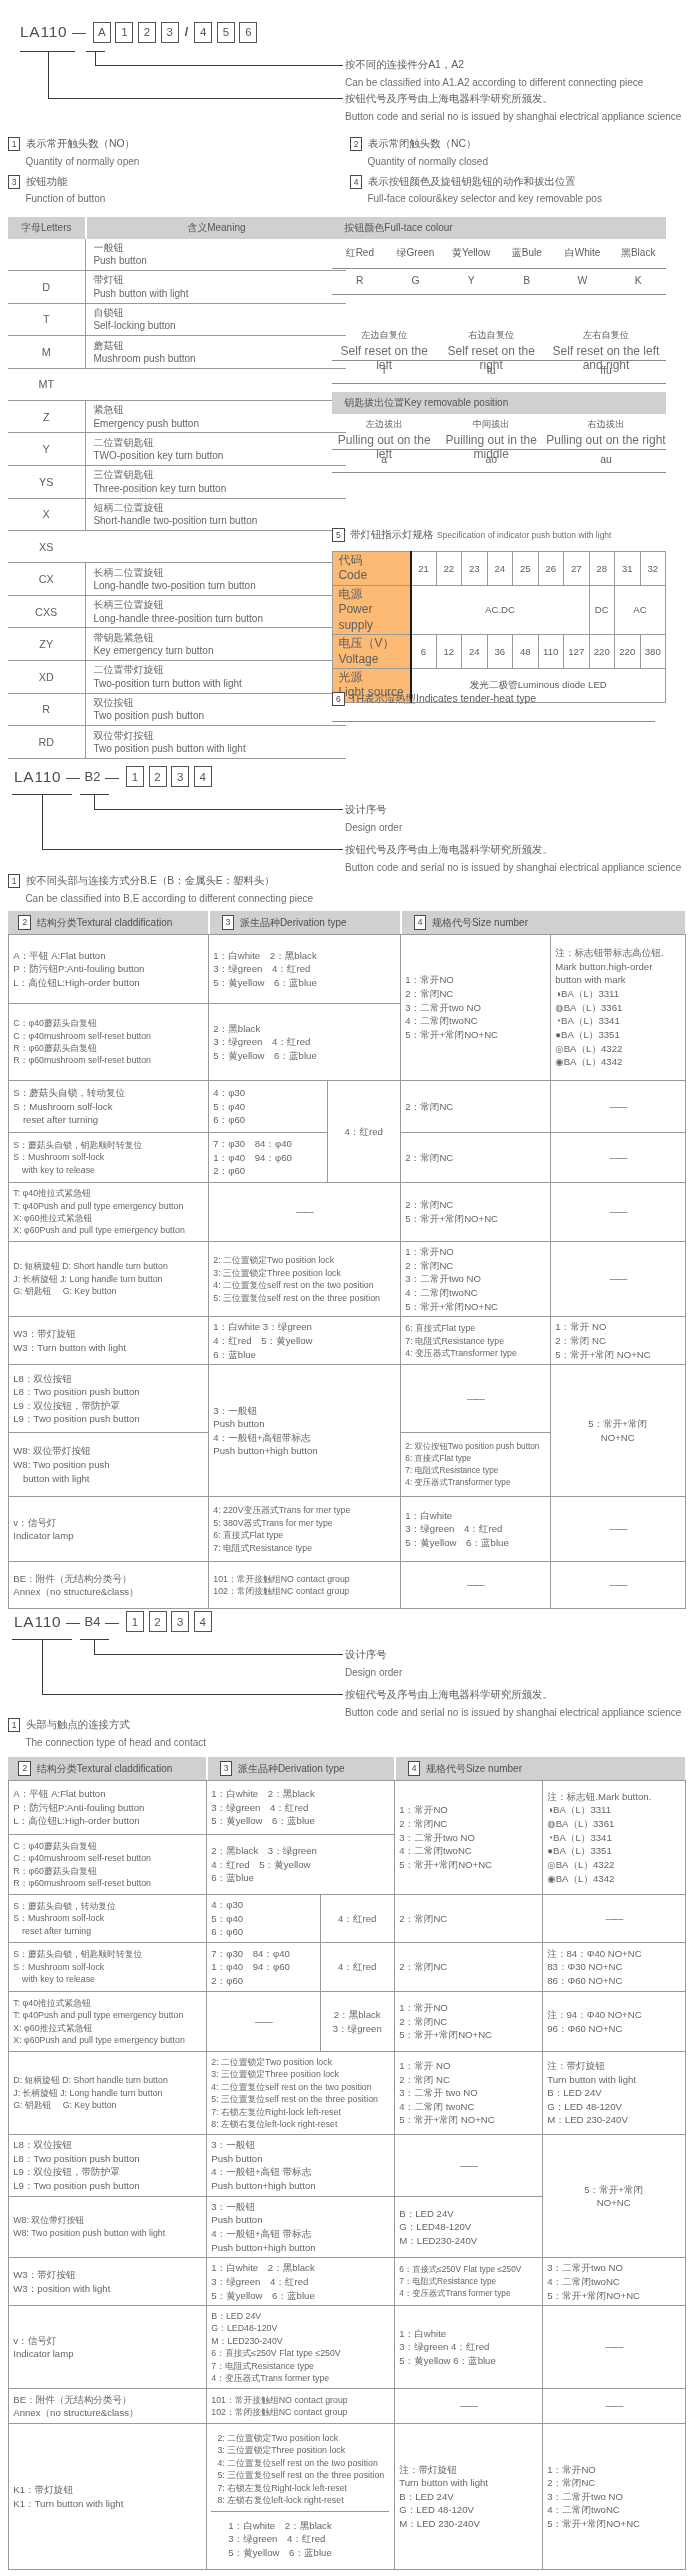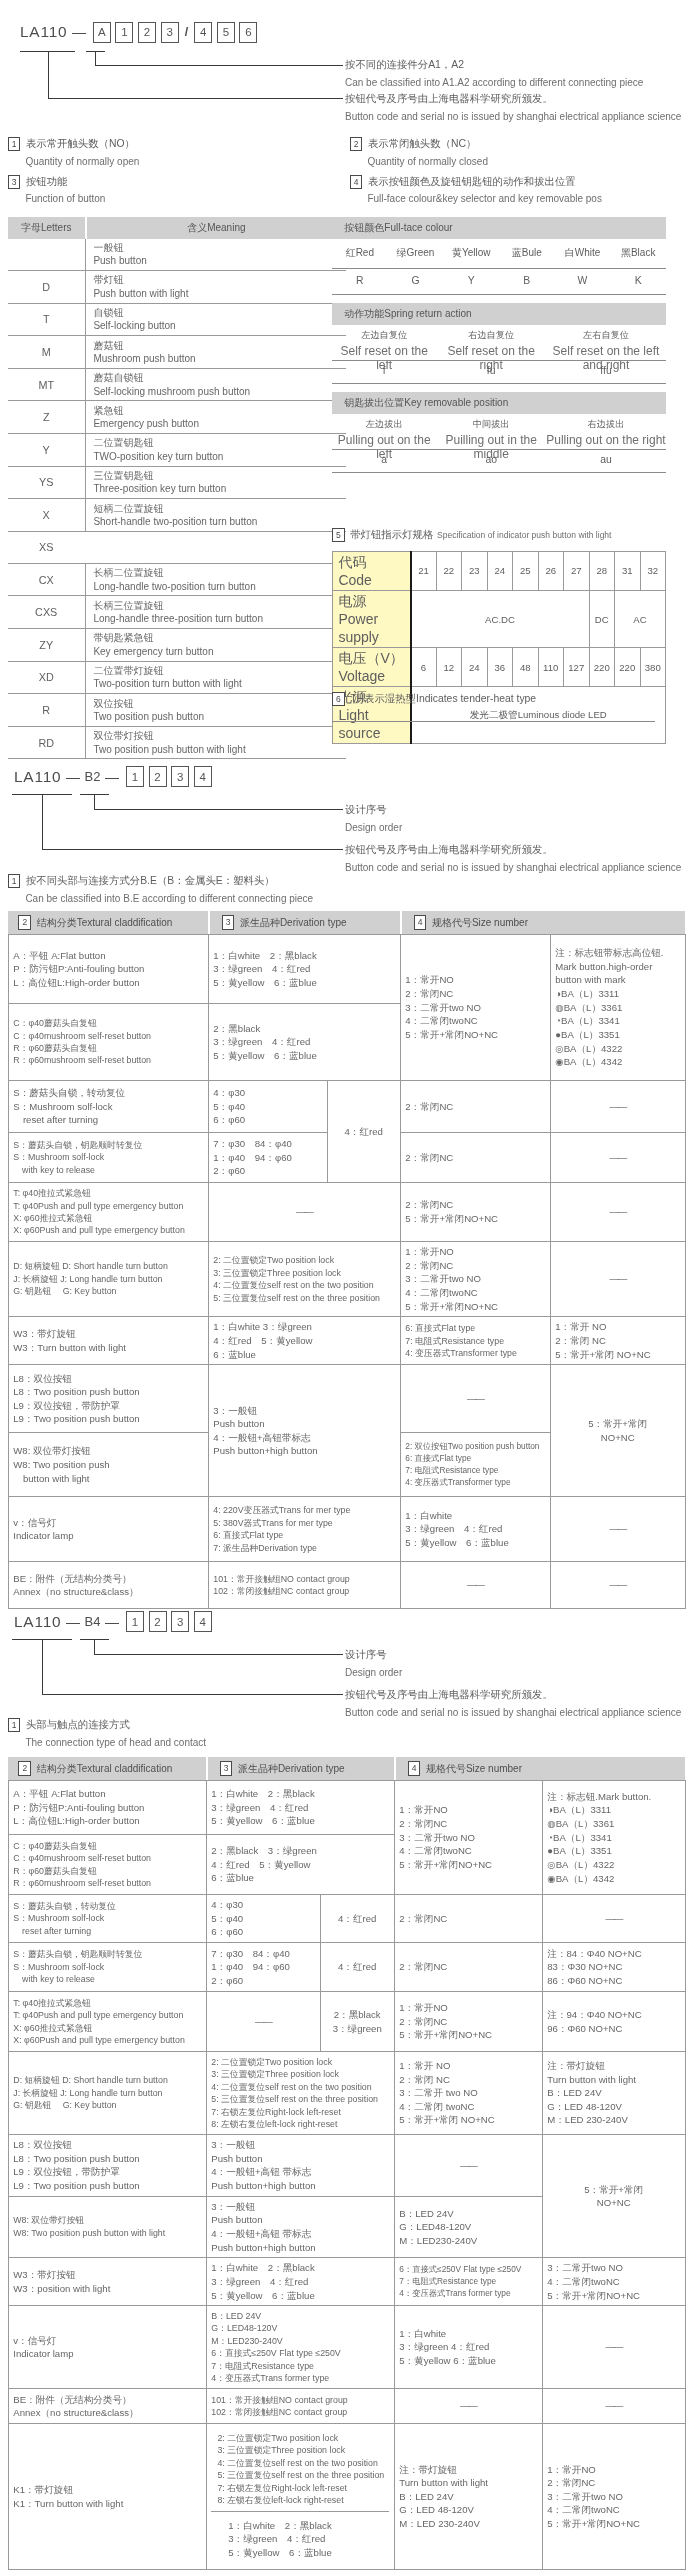--- a/index.html
+++ b/index.html
@@ -41,21 +41,21 @@
   .grid6{display:grid;grid-template-columns:repeat(6,1fr);text-align:center;}
   .grid3{display:grid;grid-template-columns:1fr 1.05fr 1.15fr;text-align:center;}
   .rule{position:absolute;border-top:0.8px solid #8a8a8a;height:0;width:334px;left:0;}
   .cname{font-size:10px;color:#5e5e5e;}
   .ccode{font-size:10.4px;color:#5e5e5e;}
   .szh{font-size:9.2px;color:#5e5e5e;}
   .sen{font-size:12px;color:#6e6e6e;margin-top:1.5px;}
   
   table.ind{border-collapse:collapse;table-layout:fixed;width:334px;}
   table.ind td{border:0.8px solid #999;font-size:9.6px;color:#5e5e5e;text-align:center;height:28.5px;padding:0.8px;}
-  table.ind td.ih{background:#fef9c3;text-align:left;padding-left:5.4px;font-size:14px;line-height:1.3;}
+  table.ind td.ih{background:#fdba74;text-align:left;padding-left:5.4px;font-size:12px;line-height:1.3;}
   table.ind tr td:nth-child(2){border-left:2.3px solid #1a1a1a;}
   
   .spec-wrap{position:relative;margin-left:7.7px;width:677px;}
   .spec-band{position:relative;height:23px;background:#d0d0d0;}
   .spec-band .hgroup{position:absolute;top:0;height:23px;display:flex;align-items:center;font-size:10px;color:#4f4f4f;}
   .spec-band .gapline{position:absolute;top:0;width:2.3px;height:23px;background:#fff;}
   table.spec{border-collapse:collapse;table-layout:fixed;width:677px;}
   table.spec td{border:0.8px solid #999;vertical-align:middle;font-size:9.6px;line-height:1.42;color:#666;padding:3.1px 4.6px;}
   td.c1{text-align:left;padding-left:6.2px;}
   td.c2{text-align:left;padding-left:10.8px;}
@@ -152,22 +152,20 @@
         <div class="lt-c2 ml">自锁钮
 Self-locking button</div>
       </div>
     <div class="lt-row">
         <div class="lt-c1">M</div>
         <div class="lt-c2 ml">蘑菇钮
 Mushroom push button</div>
       </div>
     <div class="lt-row">
         <div class="lt-c1">MT</div>
-        <div class="lt-c2 ml">蘑菇自锁钮
-Self-locking mushroom push button</div>
       </div>
     <div class="lt-row">
         <div class="lt-c1">Z</div>
         <div class="lt-c2 ml">紧急钮
 Emergency push button</div>
       </div>
     <div class="lt-row">
         <div class="lt-c1">Y</div>
         <div class="lt-c2 ml">二位置钥匙钮
 TWO-position key turn button</div>
@@ -231,21 +229,20 @@
     <div class="abs grid6" style="left:0;top:58px;width:334px;">
       <span class="ccode">R</span>
       <span class="ccode">G</span>
       <span class="ccode">Y</span>
       <span class="ccode">B</span>
       <span class="ccode">W</span>
       <span class="ccode">K</span>
     </div>
     <div class="rule" style="top:77px;"></div>
 
-    <div class="abs band rp-title" style="left:0;top:86px;width:322px;">动作功能Spring return action</div>
     <div class="abs grid3" style="left:0;top:112px;width:334px;">
       <div>
           <div class="szh">左边自复位</div>
           <div class="sen">Self reset on the left</div>
         </div>
       <div>
           <div class="szh">右边自复位</div>
           <div class="sen">Self reset on the right</div>
         </div>
       <div>
@@ -512,21 +509,21 @@
 6: 直接式Flat type
 7: 电阻式Resistance type
 4: 变压器式Transformer type</td>
         </tr>
         <tr style="height:65px;">
           <td class="c1 ml">v：信号灯
 Indicator lamp</td>
           <td class="c2 ml small" colspan="2">4: 220V变压器式Trans for mer type
 5: 380V器式Trans for mer type
 6: 直接式Flat type
-7: 派生品种Derivation type</td>
+7: 电阻式Resistance type</td>
           <td class="c3 ml">1：白white
 3：绿green　4：红red
 5：黄yellow　6：蓝blue</td>
           <td class="dashc">——</td>
         </tr>
         <tr style="height:47px;">
           <td class="c1 ml">BE：附件（无结构分类号）
 Annex（no structure&amp;class）</td>
           <td class="c2 ml small" colspan="2">101：常开接触组NO contact group
 102：常闭接触组NC contact group</td>

